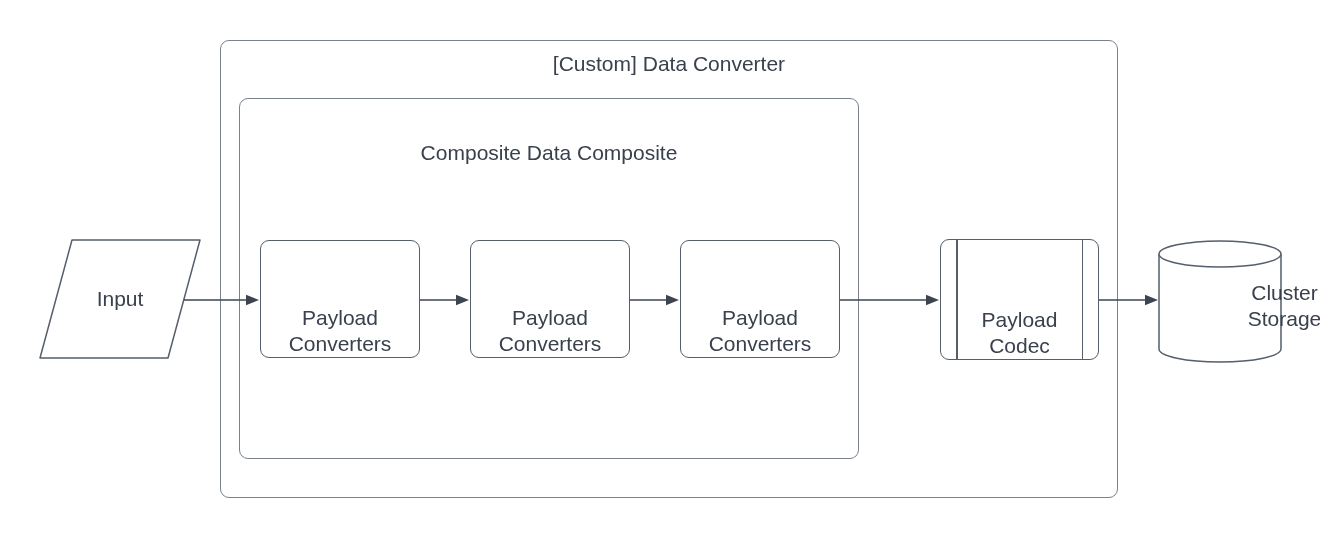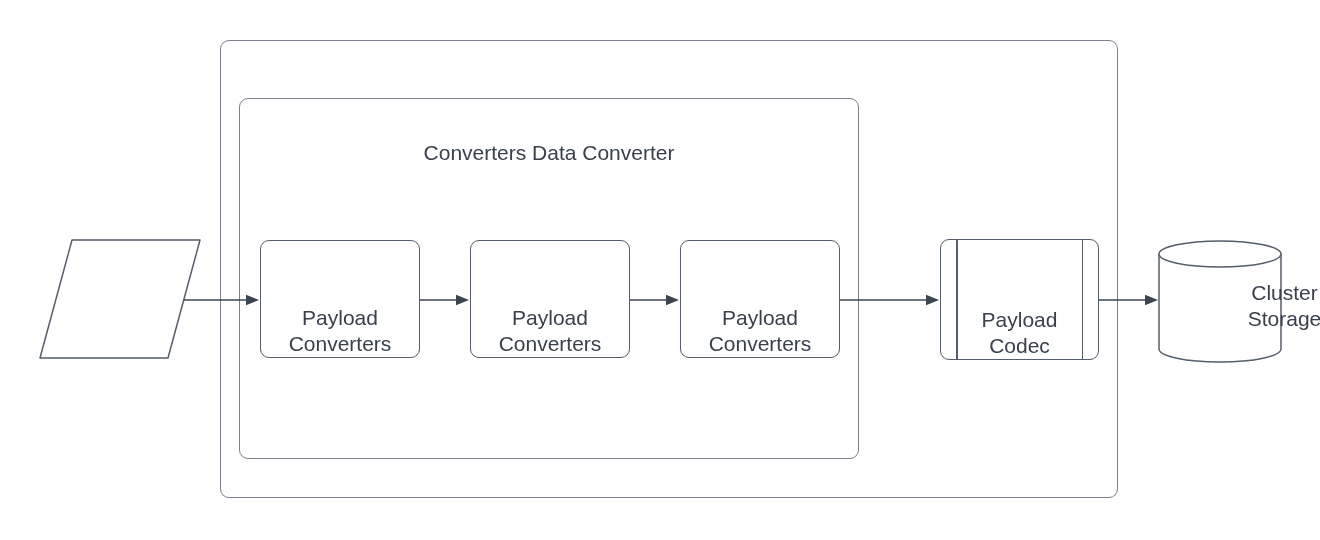--- a/index.html
+++ b/index.html
@@ -81,23 +81,24 @@
     fill:#3c4450;
     stroke:none;
   }
 </style>
 </head>
 <body>
 
 <div class="canvas">
 
   <div class="container-box" style="left:220px;top:40px;width:898px;height:458px;"></div>
+  <div class="container-title" style="left:220px;top:50px;width:898px;">[Custom] Data Converter</div>
 
   <div class="container-box" style="left:239px;top:98px;width:620px;height:361px;"></div>
-  <div class="container-title" style="left:239px;top:139px;width:620px;">Converters Data Converter</div>
+  <div class="container-title" style="left:239px;top:139px;width:620px;">Composite Data Composite</div>
 
   <div class="node-box" style="left:260px;top:240px;width:160px;height:118px;">
     <div class="node-label">Payload
 Converters</div>
   </div>
 
   <div class="node-box" style="left:470px;top:240px;width:160px;height:118px;">
     <div class="node-label">Payload
 Converters</div>
   </div>
@@ -140,19 +141,22 @@
       <line class="arrow-line" x1="840" y1="300" x2="927" y2="300"></line>
       <polygon class="arrow-head" points="939,300 926,294.7 926,305.3"></polygon>
     </g>
 
     <g>
       <line class="arrow-line" x1="1099" y1="300" x2="1146" y2="300"></line>
       <polygon class="arrow-head" points="1158,300 1145,294.7 1145,305.3"></polygon>
     </g>
   </svg>
 
+  <div class="label-overlay" style="left:40px;top:240px;width:160px;height:118px;">
+    <div class="node-label">Input</div>
+  </div>
 
   <div class="label-overlay" style="left:1220px;top:252px;width:129px;height:108px;">
     <div class="node-label">Cluster
 Storage</div>
   </div>
 
 </div>
 
 </body></html>

